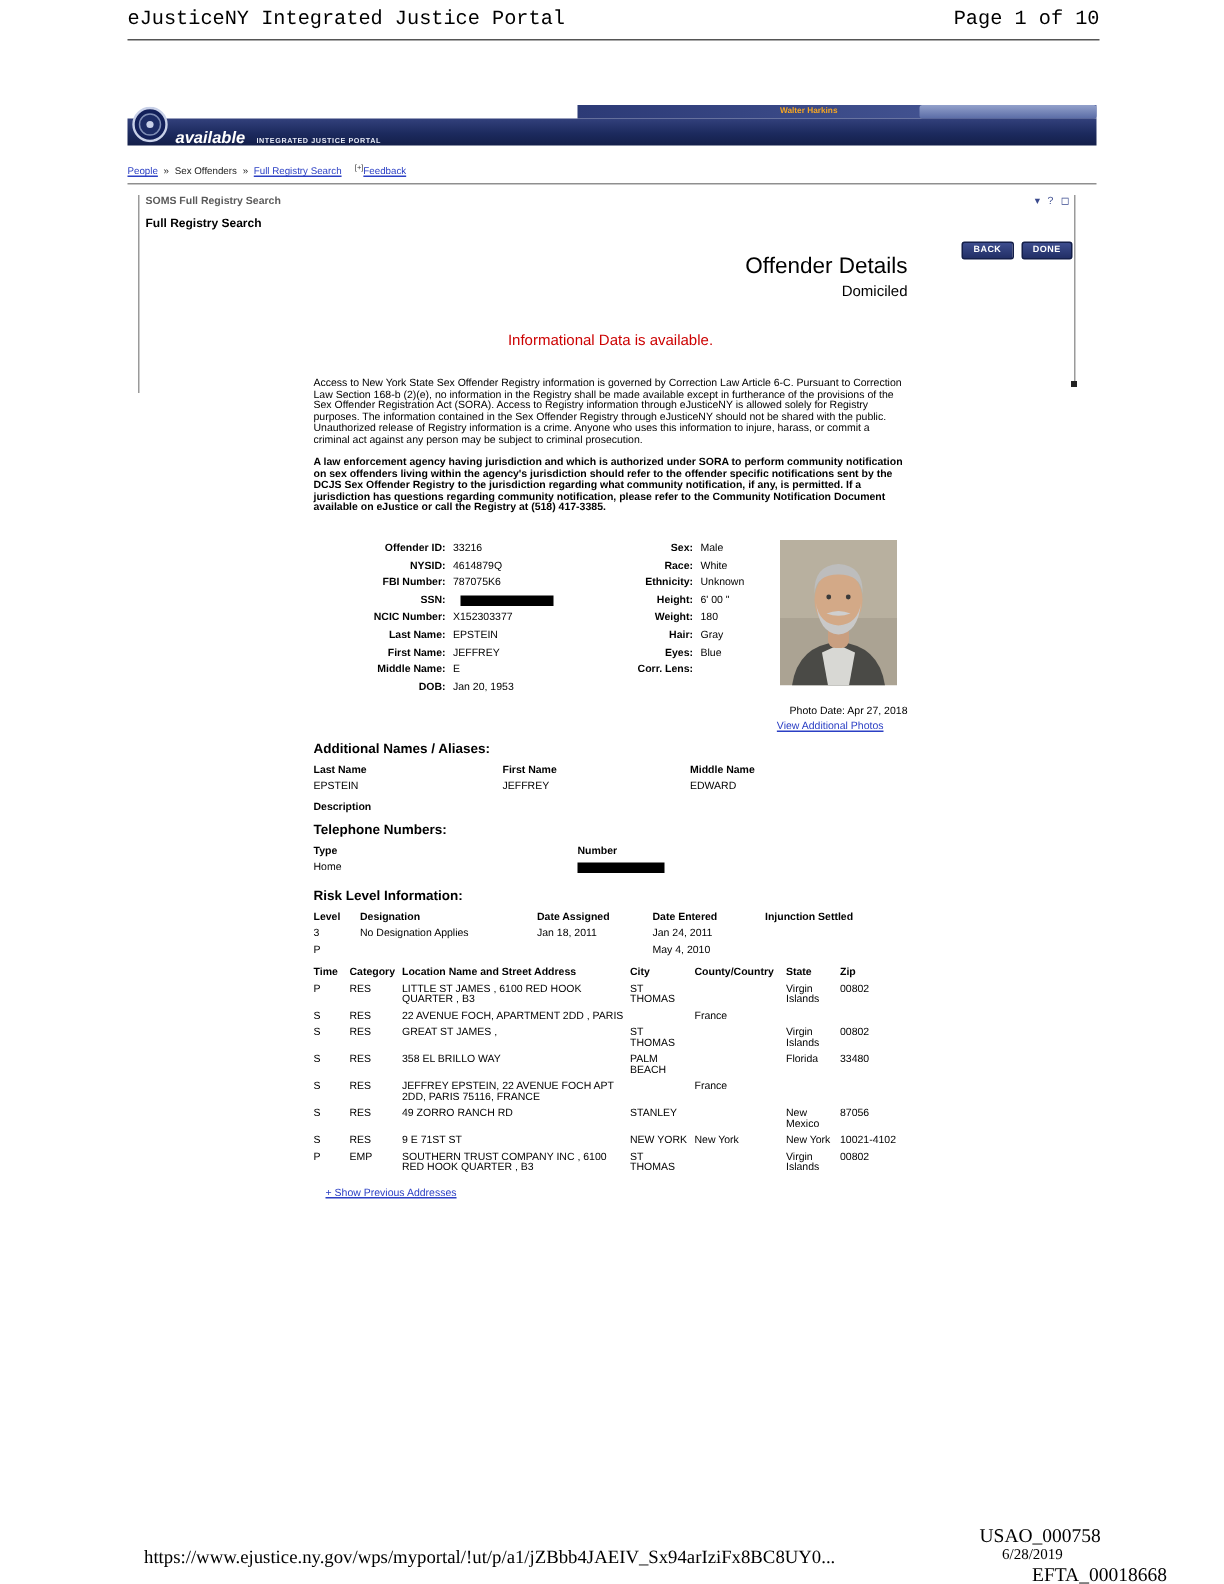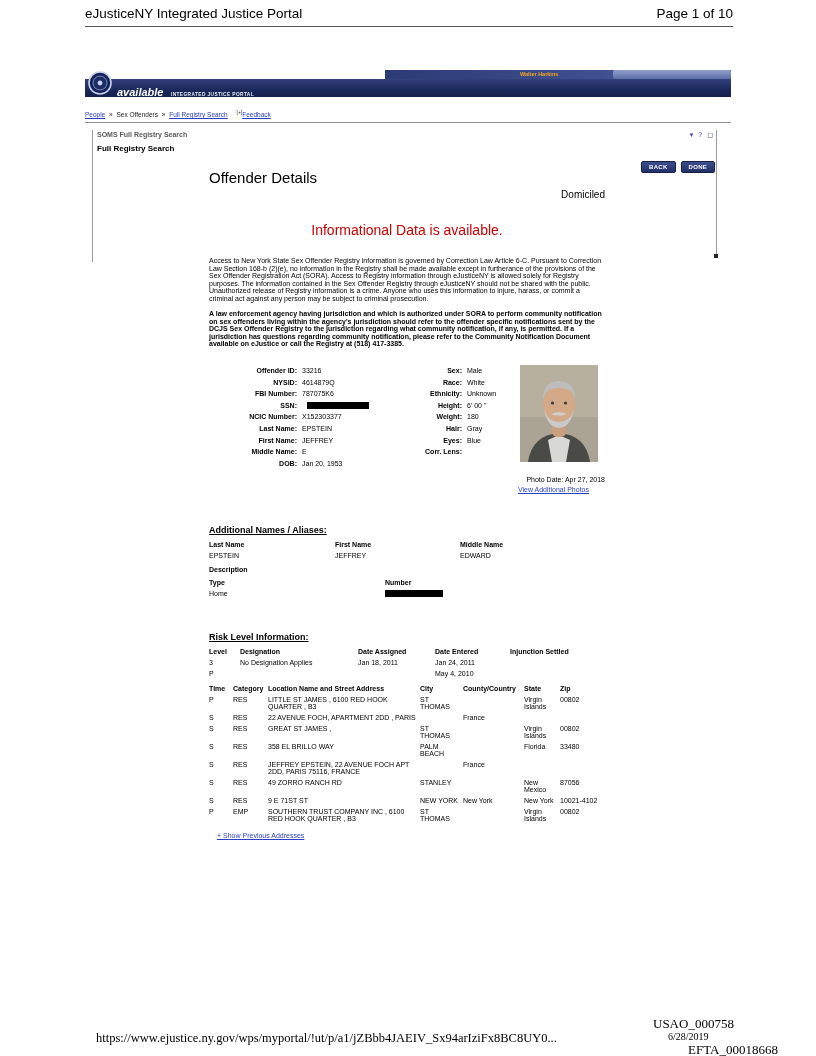--- a/index.html
+++ b/index.html
@@ -2,21 +2,21 @@
 <html><head>
 <meta charset="utf-8">
 <style>
   *{margin:0;padding:0;box-sizing:border-box;}
   html,body{width:816px;height:1056px;}
   body{position:relative;background:#fff;color:#000;font-family:"Liberation Sans",sans-serif;overflow:hidden;}
   a{color:#2b3fc4;}
 
   
   .print-header{position:absolute;left:85px;width:648px;top:6px;display:flex;justify-content:space-between;
-    font-family:Liberation Sans, sans-serif;font-size:13.5px;padding-bottom:5px;border-bottom:1px solid #555;}
+    font-family:Liberation Mono, monospace;font-size:13.5px;padding-bottom:5px;border-bottom:1px solid #555;}
   .f-url{position:absolute;left:96px;top:1031px;font-family:"Liberation Serif",serif;font-size:12.5px;}
   .f-date{position:absolute;left:668px;top:1031px;font-family:"Liberation Serif",serif;font-size:10px;}
   .f-usao{position:absolute;left:653px;top:1016px;font-family:"Liberation Serif",serif;font-size:13px;}
   .f-efta{position:absolute;left:688px;top:1042px;font-family:"Liberation Serif",serif;font-size:13px;}
 
   
   .portal{position:absolute;left:85px;top:70px;width:646px;}
   .portal-header{position:relative;height:27px;}
   .hdr-main{position:absolute;left:0;right:0;top:9px;height:18px;
     background:linear-gradient(180deg,#33417c,#1c2a5e 55%,#141f4a);}
@@ -42,40 +42,40 @@
   .kicker-row{display:flex;justify-content:space-between;padding:0 18px 0 12px;}
   .kicker{font-size:7px;font-weight:bold;color:#5a5a5a;}
   .portlet-icons{display:flex;gap:5px;}
   .picon{font-size:7px;line-height:8px;color:#3a4a8e;cursor:pointer;}
   .portlet-title{padding-left:12px;margin-top:5px;font-size:8px;font-weight:bold;}
   .portlet-actions{position:absolute;left:556px;top:38px;display:flex;gap:5px;}
   .btn{background:linear-gradient(180deg,#3d4d8e,#222f66);color:#fff;font-size:6px;font-weight:bold;
     padding:2px 7px;border:1px solid #141f4a;border-radius:2px;font-family:inherit;letter-spacing:.3px;cursor:pointer;}
 
   .content{margin-left:124px;width:396px;margin-top:16px;}
-  .detail-title{text-align:left;font-size:15px;}
+  .detail-title{text-align:right;font-size:15px;}
   .detail-sub{text-align:right;font-size:10px;margin-top:3px;}
-  .notice{text-align:center;font-size:14px;color:#cc0000;margin-top:22px;}
+  .notice{text-align:center;font-size:10px;color:#cc0000;margin-top:22px;}
   .legal{font-size:7px;line-height:7.5px;margin-top:19px;}
   .legal.bold{font-weight:bold;margin-top:8px;}
 
   .fields{position:relative;margin-top:17px;font-size:7px;height:106px;}
   .frow{display:flex;align-items:center;height:11.6px;}
   .flabel{width:88px;text-align:right;font-weight:bold;flex:none;}
   .fvalue{margin-left:5px;white-space:pre;}
   .fcol-left{width:200px;}
   .fcol-right{position:absolute;left:182px;top:0;width:128px;}
   .fcol-right .flabel{width:71px;}
   .redact-bar{display:inline-block;width:62px;height:7px;background:#000;margin-left:5px;flex:none;}
   .photo{position:absolute;left:311px;top:0;width:78px;height:97px;}
   .photo svg{display:block;width:100%;height:100%;}
   .photo-date{text-align:right;font-size:7px;margin-top:5px;}
   .photo-links{text-align:right;padding-right:16px;font-size:7px;margin-top:3px;}
 
-  .sec-heading{font-size:9px;font-weight:bold;margin-top:32px;text-decoration:underline;}
+  .sec-heading{font-size:9px;font-weight:bold;margin-top:6px;}
   .sub-head{font-size:7px;font-weight:bold;margin-top:5px;}
   .tbl{width:100%;border-collapse:collapse;table-layout:fixed;margin-top:6px;font-size:7px;}
   .tbl th{text-align:left;font-weight:bold;padding:0 3px 2px 0;vertical-align:top;font-size:7px;}
   .tbl td{padding:2px 3px 2px 0;vertical-align:top;word-wrap:break-word;}
   .more-link{display:inline-block;margin-top:6px;margin-left:8px;font-size:7px;}
 </style>
 </head>
 <body>
 
 <div class="print-header">
@@ -290,20 +290,21 @@
               <td>JEFFREY</td>
               <td>EDWARD</td>
             </tr>
           </tbody>
       </table>
 
       
       <div class="sub-head">Description</div>
 
       
+      <div class="sec-heading">Telephone Numbers:</div>
       <table class="tbl">
         <colgroup>
             <col style="width:176px">
             <col>
           </colgroup>
         <thead>
             <tr>
           <th>Type</th>
           <th>Number</th>
         </tr>

